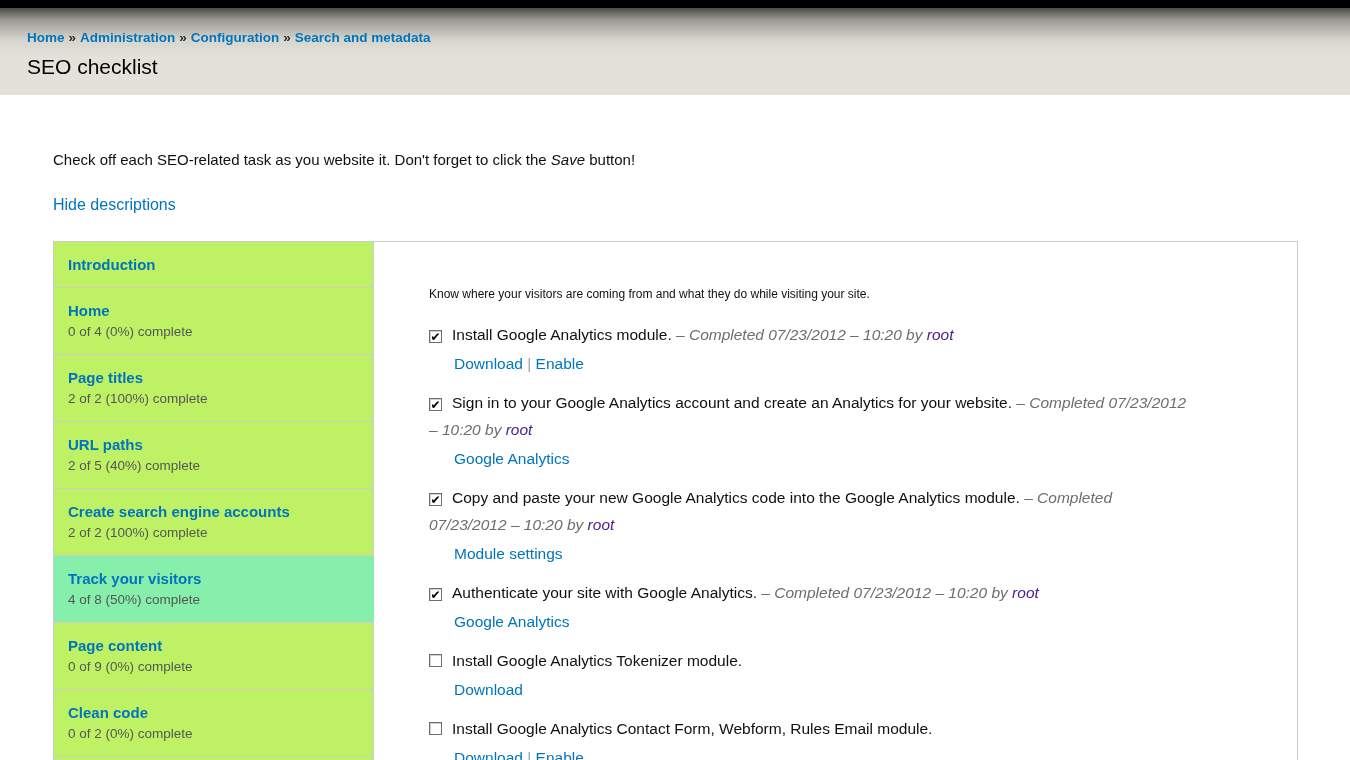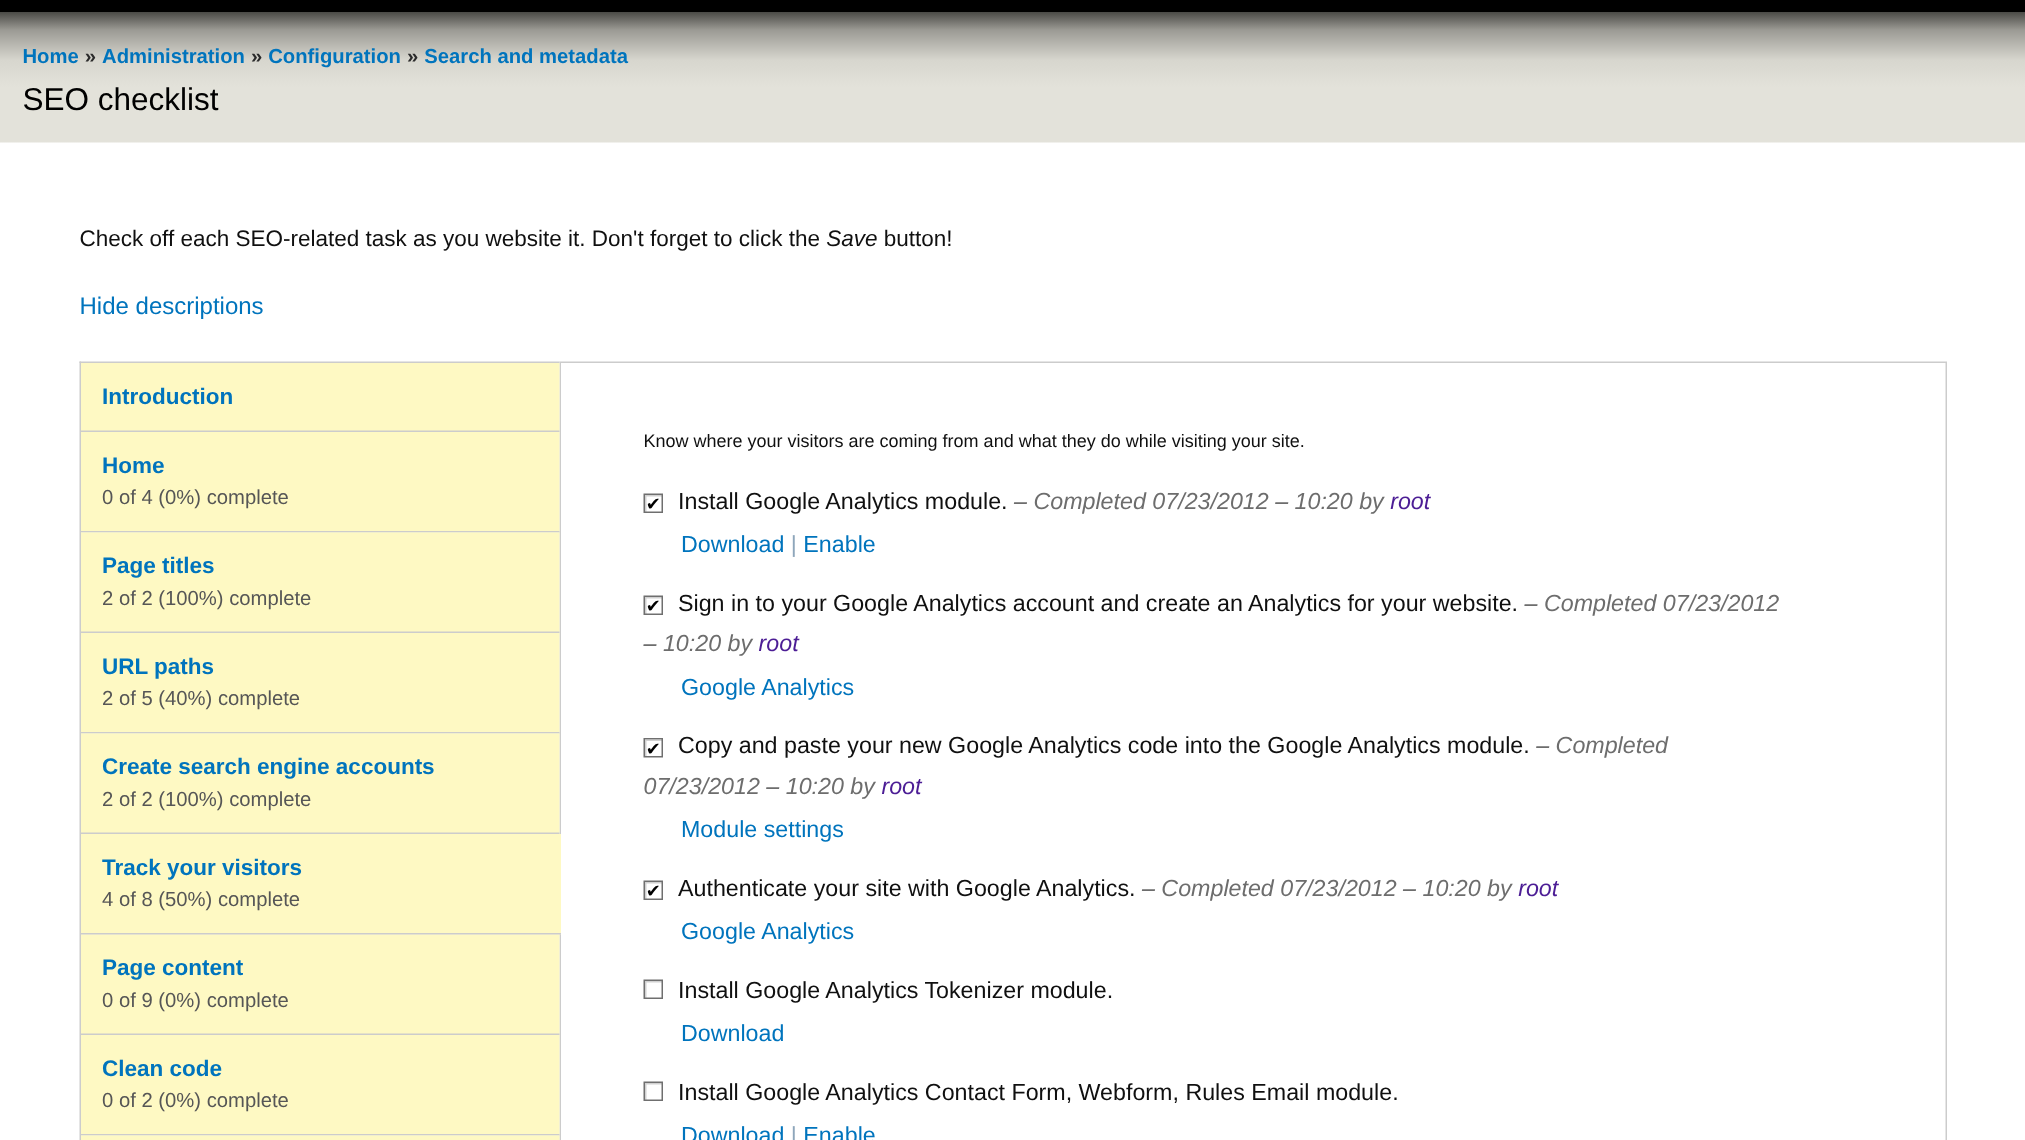--- a/index.html
+++ b/index.html
@@ -10,43 +10,43 @@
     font-family: "Liberation Sans", "DejaVu Sans", sans-serif;
   }
   a { text-decoration: none; }
   .blue-link { color: #0074bd; cursor: pointer; }
 
   
   .top-bar { height: 8px; background: #000; }
   .header {
     height: 87px;
     background: linear-gradient(180deg, #4a4a46 0px, #9b9a94 12px, #d7d6ce 32px, #e3e2da 50px, #e3e2da 100%);
-    padding: 21px 0 0 15px;
+    padding: 21px 0 0 27px;
   }
   .breadcrumb { font-size: 13.5px; line-height: 17px; }
   .breadcrumb a { color: #0074bd; font-weight: bold; }
   .breadcrumb .sep { color: #2b2b2b; margin: 0 4px; font-weight: bold; }
   .page-title { font-size: 21px; line-height: 26px; margin-top: 8px; color: #000; font-weight: normal; }
 
   
   .main { padding: 55px 0 0 53px; }
   .intro-line { font-size: 15px; color: #101010; line-height: 19px; }
   .intro-line em { font-style: italic; }
   .toggle-link { display: inline-block; margin-top: 26px; font-size: 16px; line-height: 20px; }
 
   .layout { display: flex; margin-top: 26px; width: 1245px; align-items: stretch; }
 
   
   .vt-list {
     width: 320px; flex: none; list-style: none; margin: 0; padding: 0;
     border: 1px solid #ccc; border-right: none; border-bottom: none;
     position: relative; z-index: 2; align-self: stretch;
   }
-  .vt-item { background: #fef9c3; border-bottom: 1px solid #ccc; padding: 12px 14px; cursor: pointer; }
-  .vt-item.is-selected { background: #fef9c3; margin-right: -1px; position: relative; z-index: 3; }
+  .vt-item { background: #bef264; border-bottom: 1px solid #ccc; padding: 12px 14px; cursor: pointer; }
+  .vt-item.is-selected { background: #86efac; margin-right: -1px; position: relative; z-index: 3; }
   .vt-label { display: block; color: #0074bd; font-weight: bold; font-size: 15px; line-height: 21px; }
   .vt-progress { display: block; color: #565656; font-size: 13.5px; line-height: 21px; }
 
   
   .panel {
     flex: 1; border: 1px solid #ccc; background: #fff;
     padding: 42px 110px 30px 55px;
   }
   .panel-description { font-size: 12px; line-height: 21px; margin: 0 0 16px 0; color: #101010; }
 

